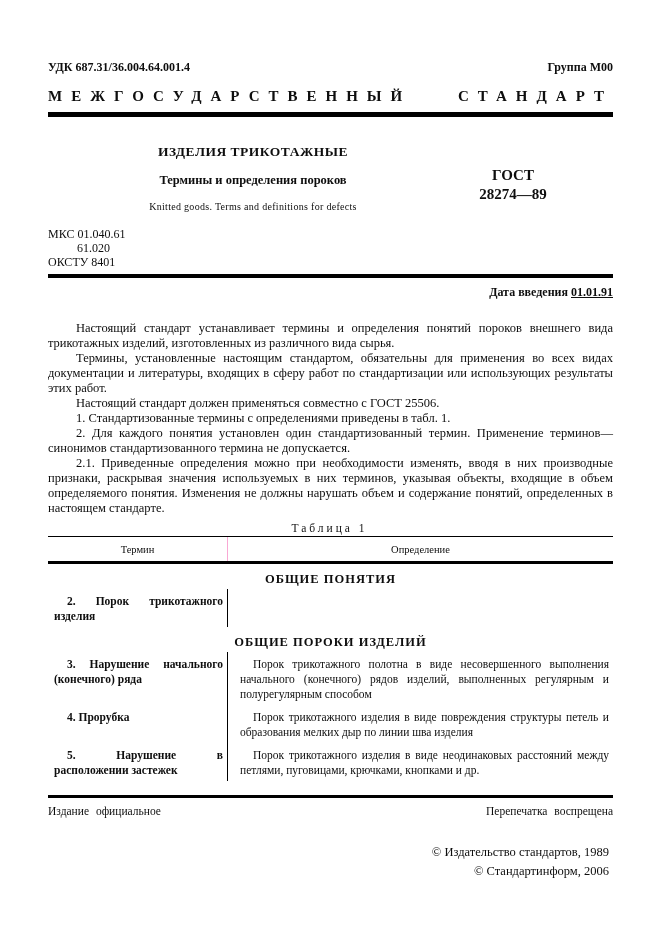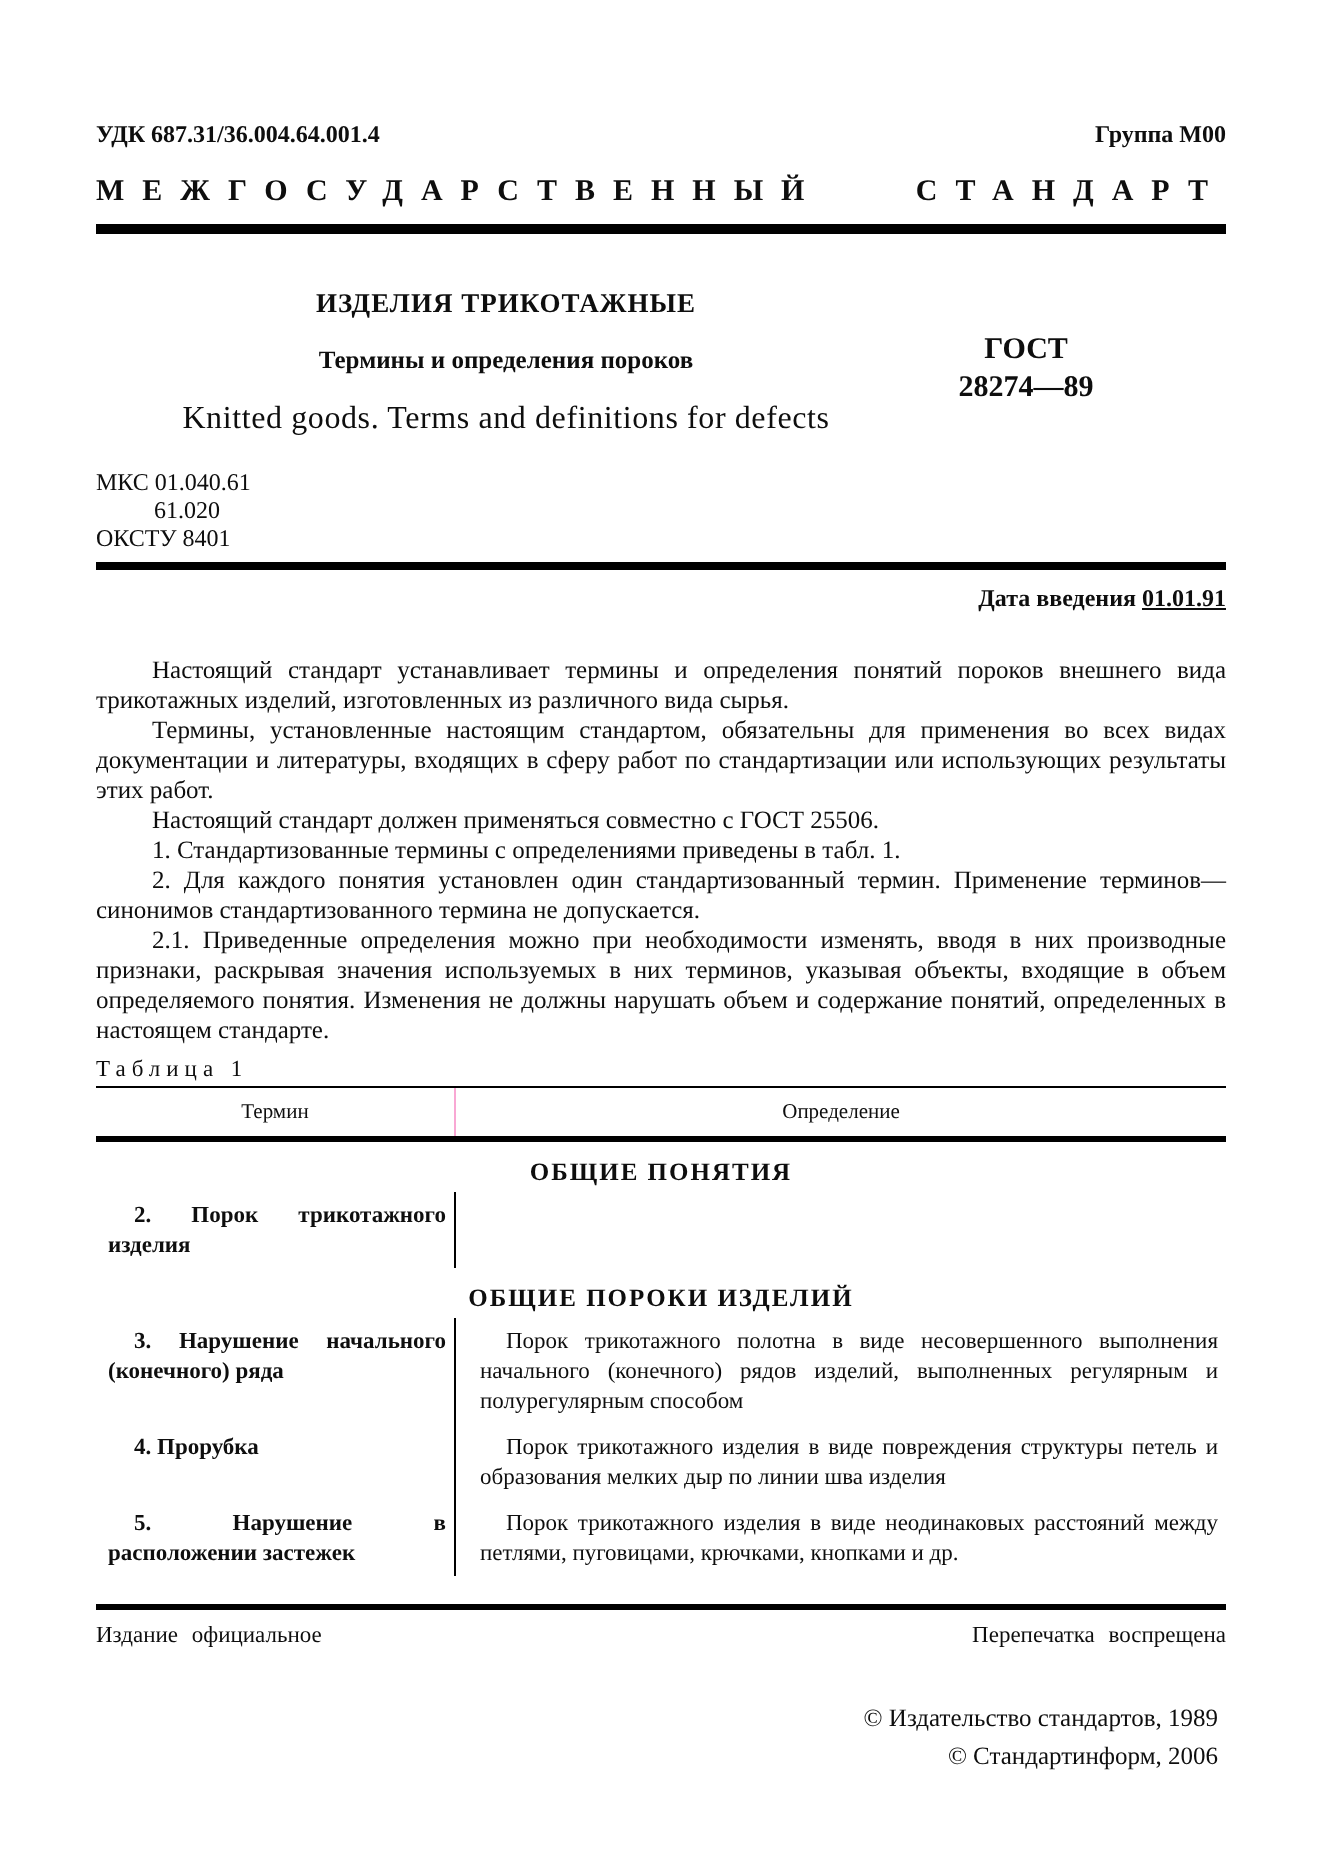--- a/index.html
+++ b/index.html
@@ -21,36 +21,36 @@
   .std-type span { letter-spacing:9px; white-space:nowrap; }
   .rule-thick { height:5px; background:#000; margin-top:7px; }
   .rule-mid   { height:4px; background:#000; margin-top:5px; }
   .rule-foot  { height:3px; background:#000; margin-top:8px; }
 
   
   .title-row { display:flex; margin-top:27px; }
   .title-left { width:410px; text-align:center; }
   .title-main { font-weight:bold; font-size:13.5px; letter-spacing:0.5px; }
   .title-sub  { font-weight:bold; font-size:12.5px; margin-top:13px; }
-  .title-en   { font-size:16px; margin-top:13px; letter-spacing:0.3px; }
+  .title-en   { font-size:10px; margin-top:13px; letter-spacing:0.3px; }
   .title-right { width:110px; margin-left:0; text-align:center; font-weight:bold; font-size:15px; line-height:19px; padding-top:22px; }
 
   
   .codes { margin-top:15px; font-size:12px; line-height:14px; }
   .codes .indent { padding-left:29px; }
 
   .date-row { text-align:right; font-weight:bold; font-size:12px; margin-top:7px; }
   .date-row .dval { text-decoration:underline; }
 
   
   .body-text { margin-top:21px; font-size:12.5px; line-height:15px; text-align:justify; }
   .body-text p { text-indent:28px; }
 
   
-  .tbl-caption { text-align:left; font-size:11.5px; letter-spacing:3px; margin-top:6px; padding-right:2px; }
+  .tbl-caption { text-align:center; font-size:11.5px; letter-spacing:3px; margin-top:6px; padding-right:2px; }
   .tbl { border-top:1px solid #000; margin-top:2px; }
   .tbl-head { display:flex; border-bottom:3px solid #000; font-size:10.5px; }
   .tbl-head .c1 { width:180px; border-right:1px solid #f9a8d4; text-align:center; padding:7px 0 6px; }
   .tbl-head .c2 { flex:1; text-align:center; padding:7px 0 6px; }
   .sec-head { text-align:center; font-weight:bold; font-size:12.5px; letter-spacing:1px; padding:8px 0 2px; }
   .trow { display:flex; font-size:11.5px; line-height:15px; }
   .trow .c1 {
     width:180px; border-right:1px solid #000;
     font-weight:bold; padding:5px 4px 3px 6px; text-indent:13px; text-align:justify;
   }

